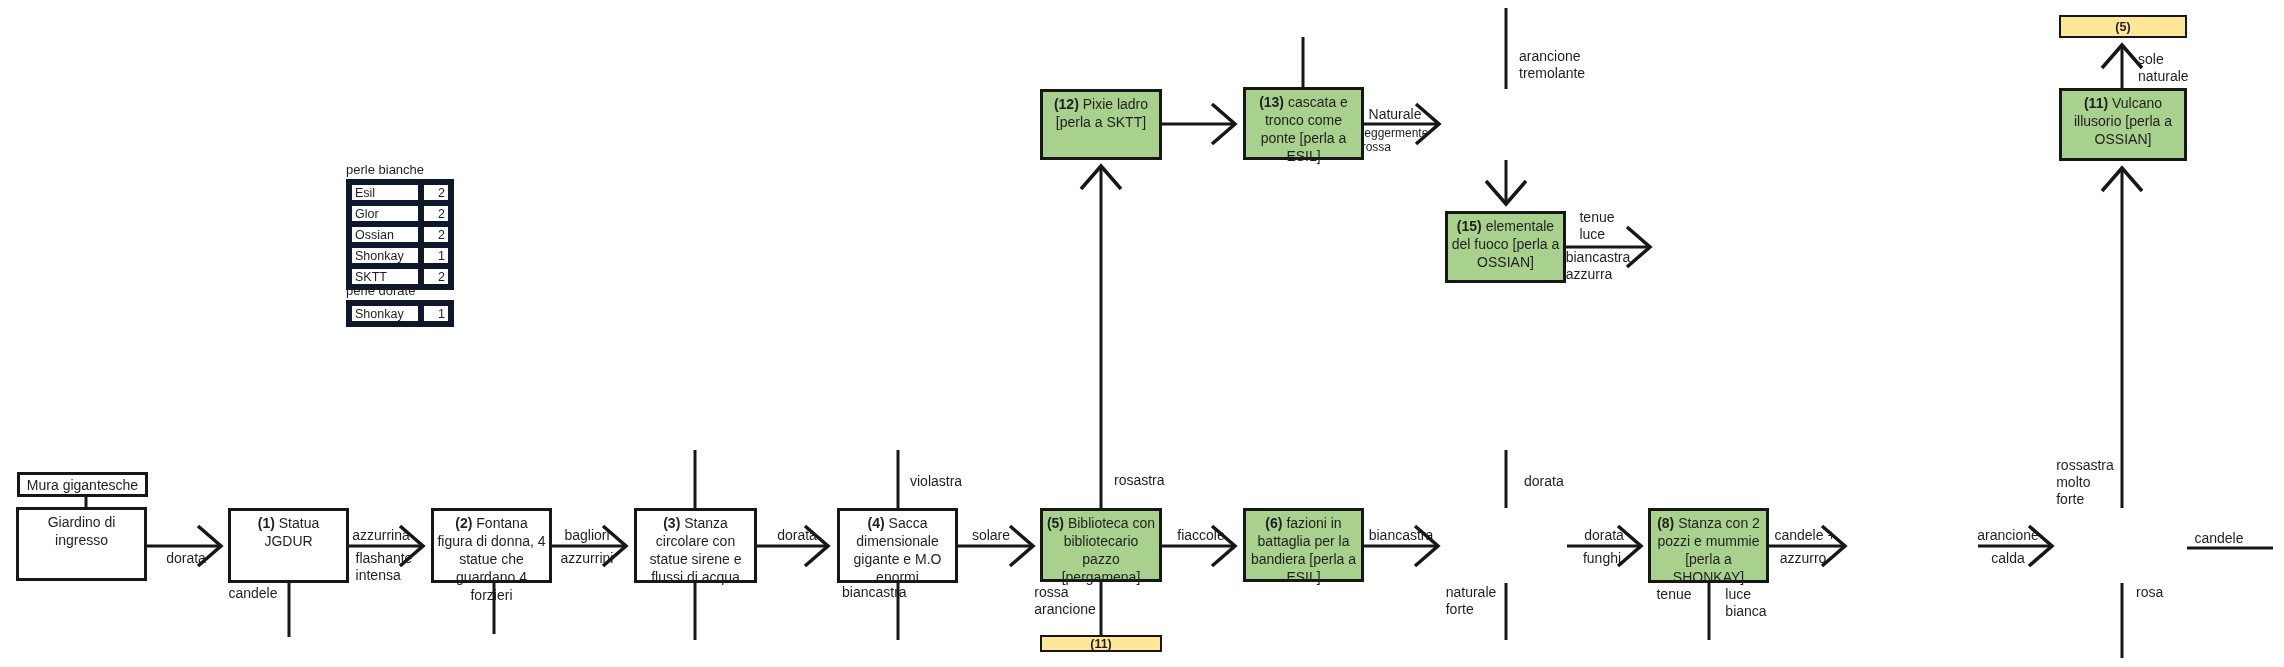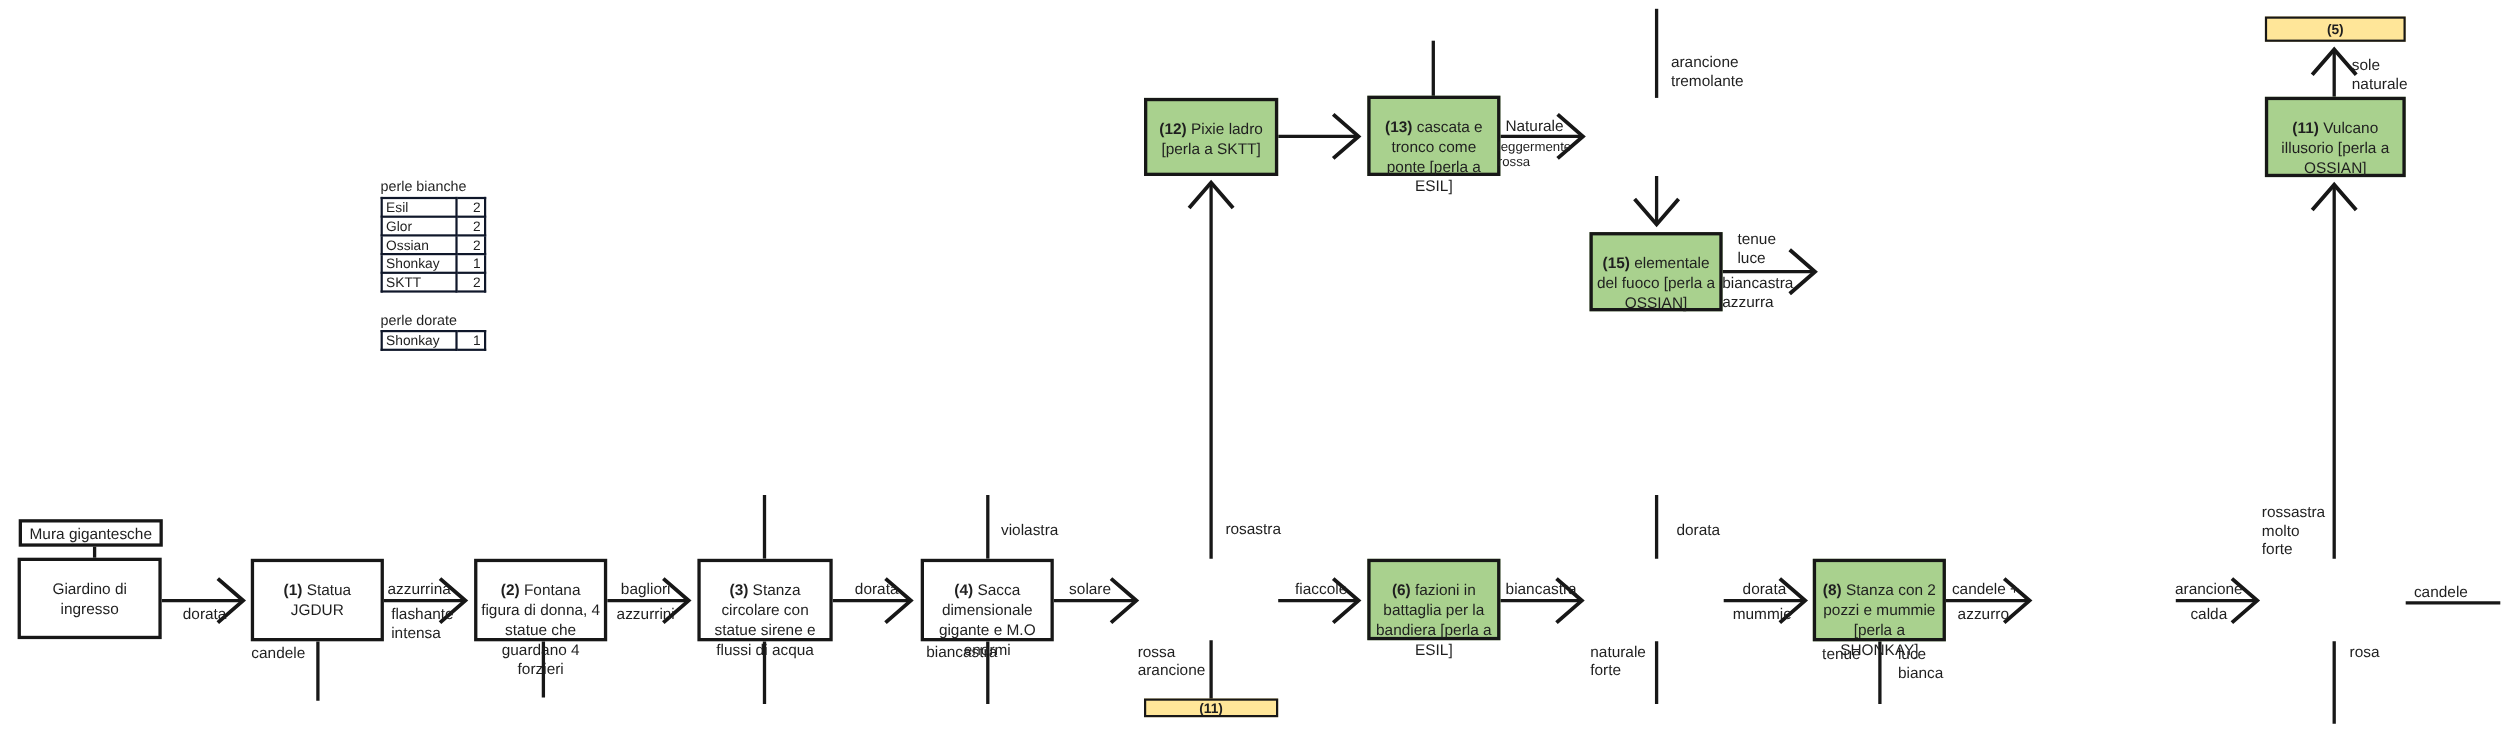--- a/index.html
+++ b/index.html
@@ -1,32 +1,32 @@
 <!DOCTYPE html>
 <html><head>
 <meta charset="utf-8">
 <style>
   html,body{margin:0;padding:0;background:#ffffff;}
   .canvas{position:relative;width:2284px;height:667px;background:#ffffff;overflow:hidden;
           font-family:"Liberation Sans","DejaVu Sans",sans-serif;color:#1f1f1f;}
   svg.wires{position:absolute;left:0;top:0;width:2284px;height:667px;}
   .node{position:absolute;box-sizing:border-box;border:3px solid #171717;background:#ffffff;
         display:flex;justify-content:center;align-items:flex-start;text-align:center;
-        font-size:14px;line-height:18px;padding:16px 2px;}
+        font-size:14px;line-height:18px;padding:3px 2px;}
   .node.green{background:#A9D18E;}
   .node.yellow{background:#FFE699;align-items:center;font-weight:bold;font-size:12.5px;
         border-width:2.5px;padding:0;}
   .node b{font-weight:bold;}
   .lbl{position:absolute;font-size:14px;line-height:17px;white-space:pre-line;text-align:left;}
   .lbl.c{transform:translateX(-50%);}
   .lbl.small{font-size:12px;line-height:14px;}
   .legend{position:absolute;width:90px;}
   .legend .ttl{font-size:13px;line-height:15px;margin-bottom:2px;}
   table.pearls{border-collapse:collapse;width:86px;table-layout:fixed;}
-  table.pearls td{border:2px solid #0f172a;font-size:12.5px;height:15px;padding:0 3px;
+  table.pearls td{border:6px solid #0f172a;font-size:12.5px;height:15px;padding:0 3px;
         overflow:hidden;white-space:nowrap;}
   table.pearls td.num{width:18px;text-align:right;}
   table.pearls td.nm{width:60px;text-align:left;}
 </style>
 </head>
 <body>
 
 <div class="canvas">
 
   <svg class="wires" viewBox="0 0 2284 667">
@@ -122,20 +122,23 @@
     </div>
   <div class="node" style="left:431px;top:508px;width:121px;height:75px">
       <div><b>(2)</b> <span>Fontana figura di donna, 4 statue che guardano 4 forzieri</span></div>
     </div>
   <div class="node" style="left:634px;top:508px;width:123px;height:75px">
       <div><b>(3)</b> <span>Stanza circolare con statue sirene e flussi di acqua</span></div>
     </div>
   <div class="node" style="left:837px;top:508px;width:121px;height:75px">
       <div><b>(4)</b> <span>Sacca dimensionale gigante e M.O enormi</span></div>
     </div>
+  <div class="node green" style="left:1040px;top:508px;width:122px;height:74px">
+      <div><b>(5)</b> <span>Biblioteca con bibliotecario pazzo [pergamena]</span></div>
+    </div>
   <div class="node green" style="left:1243px;top:508px;width:121px;height:74px">
       <div><b>(6)</b> <span>fazioni in battaglia per la bandiera [perla a ESIL]</span></div>
     </div>
   <div class="node green" style="left:1648px;top:508px;width:121px;height:75px">
       <div><b>(8)</b> <span>Stanza con 2 pozzi e mummie [perla a SHONKAY]</span></div>
     </div>
 
   <div class="node green" style="left:2059px;top:88px;width:128px;height:73px">
       <div><b>(11)</b> <span>Vulcano illusorio [perla a OSSIAN]</span></div>
     </div>
@@ -169,21 +172,21 @@
   <div class="lbl c" style="left:991px;top:527px">solare</div>
   <div class="lbl" style="left:1114px;top:472px">rosastra</div>
   <div class="lbl c" style="left:1065px;top:584px">rossa
 arancione</div>
   <div class="lbl c" style="left:1201px;top:527px">fiaccole</div>
   <div class="lbl c" style="left:1401px;top:527px">biancastra</div>
   <div class="lbl" style="left:1524px;top:473px">dorata</div>
   <div class="lbl c" style="left:1471px;top:584px">naturale
 forte</div>
   <div class="lbl c" style="left:1604px;top:527px">dorata</div>
-  <div class="lbl c" style="left:1602px;top:550px">mummie</div>
+  <div class="lbl c" style="left:1602px;top:550px">funghi</div>
   <div class="lbl c" style="left:1674px;top:586px">tenue</div>
   <div class="lbl c" style="left:1746px;top:586px">luce
 bianca</div>
   <div class="lbl c" style="left:1805px;top:527px">candele +</div>
   <div class="lbl c" style="left:1803px;top:550px">azzurro</div>
   <div class="lbl c" style="left:2008px;top:527px">arancione</div>
   <div class="lbl c" style="left:2008px;top:550px">calda</div>
   <div class="lbl c" style="left:2085px;top:457px">rossastra
 molto
 forte</div>

